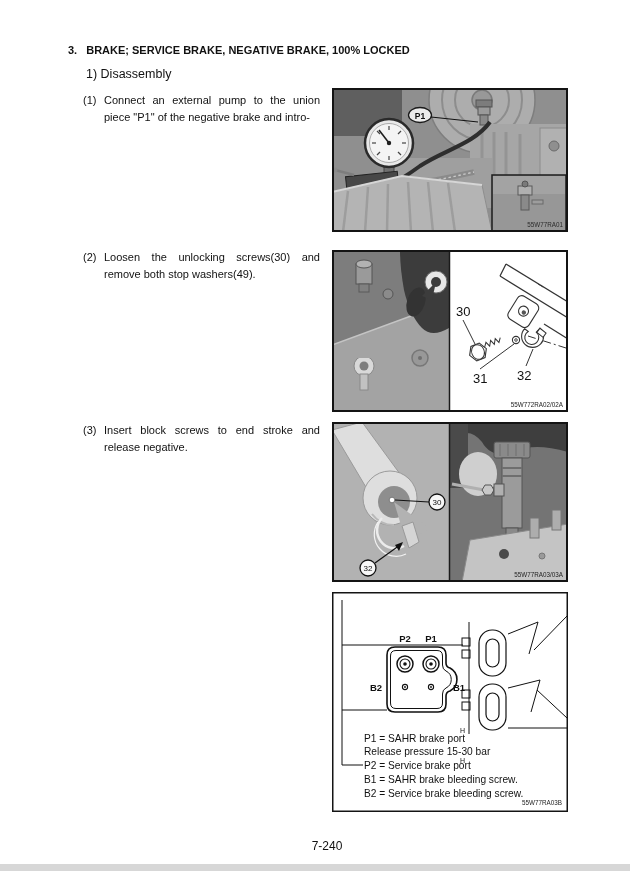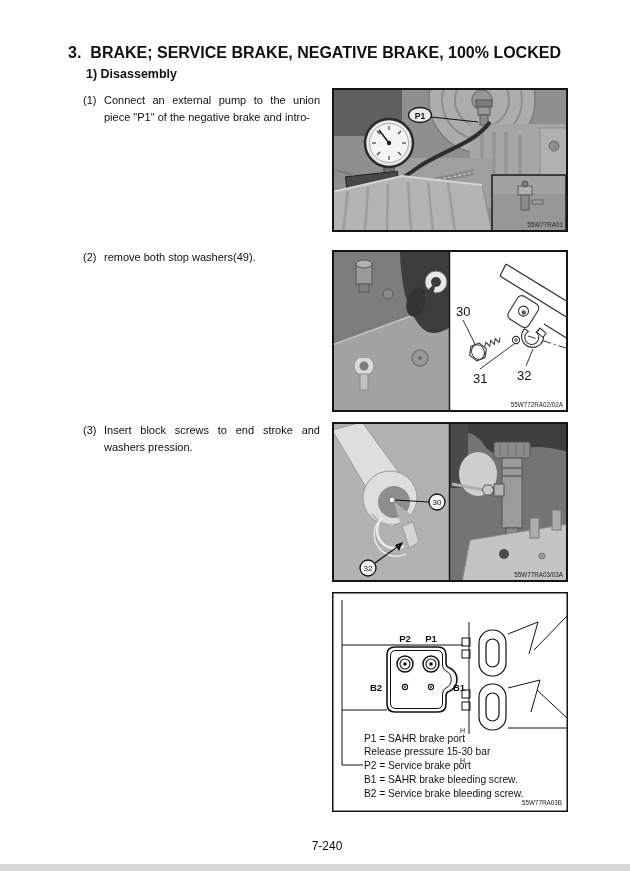--- a/index.html
+++ b/index.html
@@ -1,22 +1,22 @@
 <!DOCTYPE html>
 <html><head>
 <meta charset="utf-8">
 <style>
   html,body{margin:0;padding:0;}
   body{
     width:630px;height:871px;position:relative;background:#ffffff;
     font-family:"Liberation Sans", sans-serif;color:#111;overflow:hidden;
   }
-  .title{position:absolute;left:68px;top:44px;font-size:16px;font-weight:bold;white-space:nowrap;}
+  .title{position:absolute;left:68px;top:44px;font-size:11px;font-weight:bold;white-space:nowrap;}
   .title .no{margin-right:9px;}
-  .section-heading{position:absolute;left:86px;top:67px;font-size:12.5px;font-weight:bold;}
+  .section-heading{position:absolute;left:86px;top:67px;font-size:12.5px;font-weight:normal;}
   .step{position:absolute;left:83px;width:237px;font-size:11px;line-height:16.6px;}
   .step .marker{position:absolute;left:0;top:0;}
   .step .lines{margin-left:21px;}
   .step-line{text-align:justify;text-align-last:justify;}
   .step-line:last-child{text-align-last:left;}
   #step-1{top:92px;}
   #step-2{top:249px;}
   #step-3{top:422px;}
   .fig{position:absolute;left:332px;}
   #fig1{top:88px;}
@@ -40,29 +40,30 @@
   <span class="marker">(1)</span>
   <div class="lines">
     <div class="step-line">Connect an external pump to the union</div>
     <div class="step-line">piece "P1" of the negative brake and intro-</div>
   </div>
 </div>
 
 <div class="step" id="step-2">
   <span class="marker">(2)</span>
   <div class="lines">
+    <div class="step-line">Loosen the unlocking screws(30) and</div>
     <div class="step-line">remove both stop washers(49).</div>
   </div>
 </div>
 
 <div class="step" id="step-3">
   <span class="marker">(3)</span>
   <div class="lines">
     <div class="step-line">Insert block screws to end stroke and</div>
-    <div class="step-line">washers pression.</div>
+    <div class="step-line">release negative.</div>
   </div>
 </div>
 
 <div class="fig" id="fig1">
 <svg width="236" height="144" viewBox="0 0 236 144">
   <rect x="0" y="0" width="236" height="144" fill="#8f8f8f"></rect>
   <rect x="0" y="0" width="70" height="48" fill="#5f5f5f"></rect>
   <g>
     <circle cx="150" cy="12" r="53" fill="#adadad" stroke="#7e7e7e" stroke-width="1.5"></circle>
     <circle cx="150" cy="12" r="40" fill="none" stroke="#8d8d8d" stroke-width="2"></circle>

